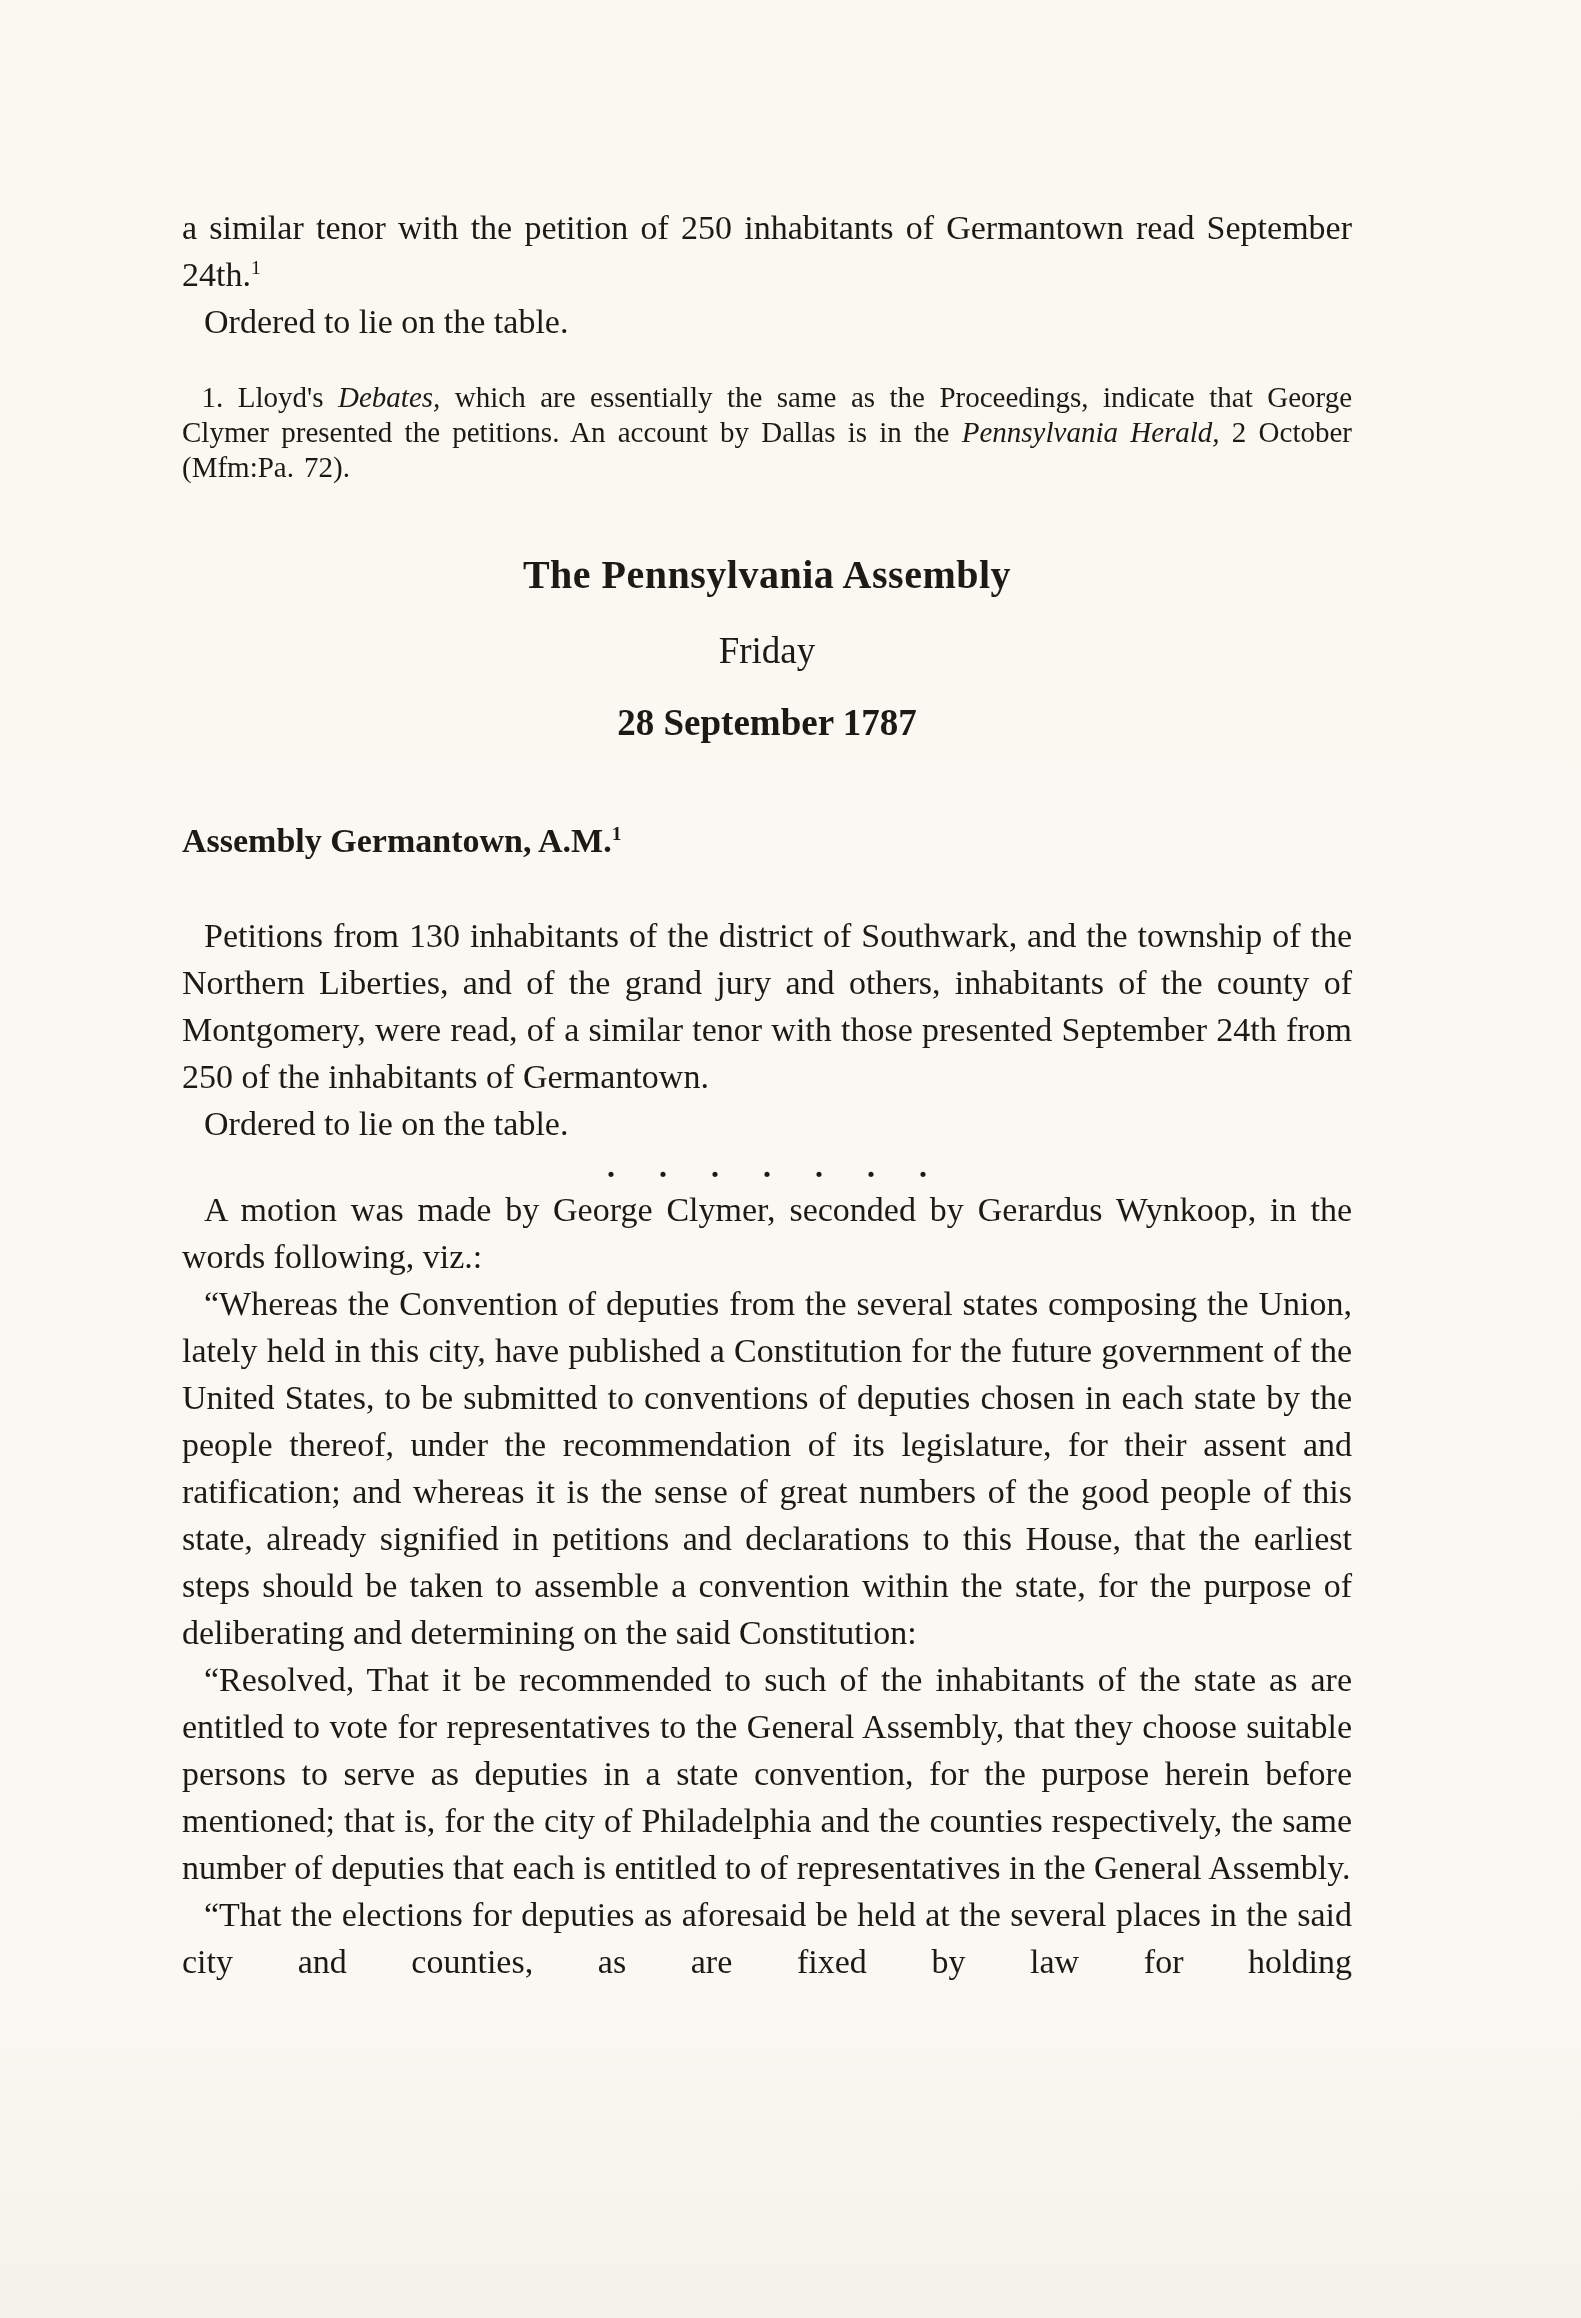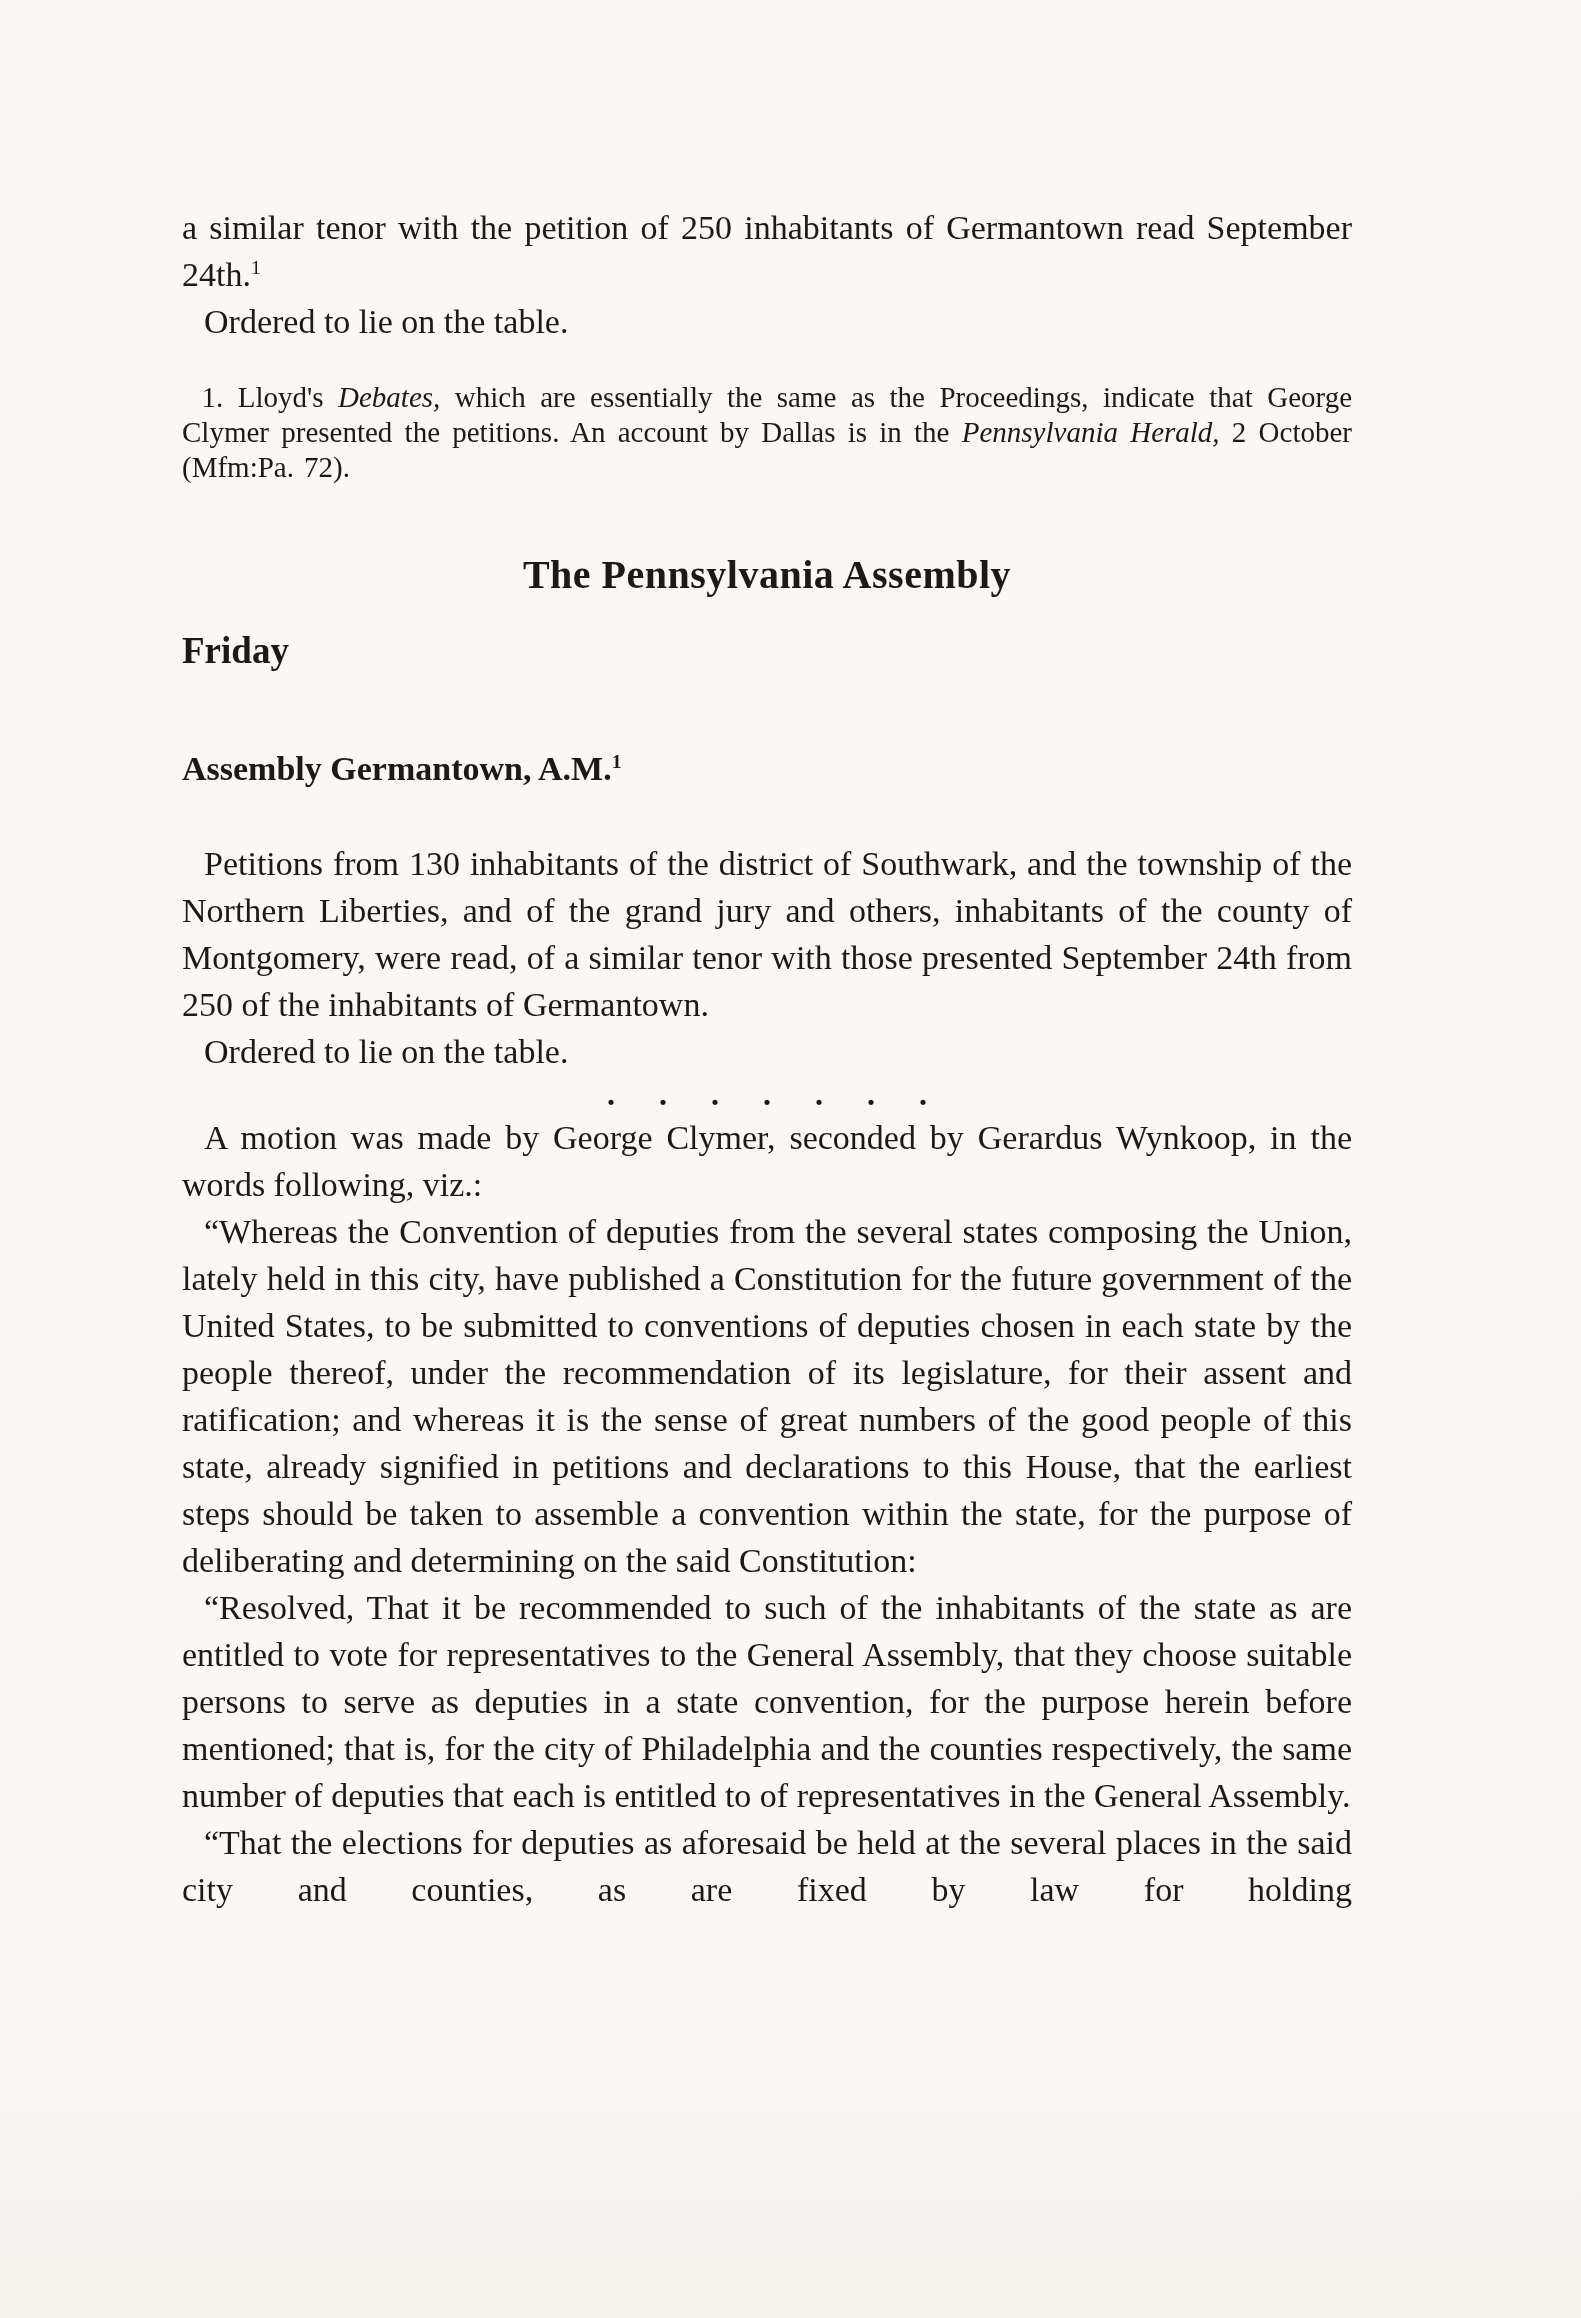--- a/index.html
+++ b/index.html
@@ -66,22 +66,22 @@
   
   .h-title {
     font-size: 40px;
     font-weight: bold;
     text-align: center;
     margin: 66px 0 0 0;
     letter-spacing: 0.5px;
   }
   .h-day {
     font-size: 37px;
-    font-weight: bold;
-    text-align: left;
+    font-weight: normal;
+    text-align: center;
     margin: 31px 0 0 0;
   }
   .h-date {
     font-size: 37px;
     font-weight: bold;
     text-align: center;
     margin: 29px 0 0 0;
   }
   .section-heading {
     font-size: 34px;
@@ -108,20 +108,21 @@
   <div class="content">
 
 
     <p class="body-text"><span>a similar tenor with the petition of 250 inhabitants of Germantown read September 24th.</span><sup class="fn">1</sup></p>
     <p class="body-text indent no-justify">Ordered to lie on the table.</p>
 
     <p class="footnote"><span>1. Lloyd's </span><span class="it">Debates,</span><span> which are essentially the same as the Proceedings, indicate that George Clymer presented the petitions. An account by Dallas is in the </span><span class="it">Pennsylvania Herald,</span><span> 2 October (Mfm:Pa. 72).</span></p>
 
     <h1 class="h-title">The Pennsylvania Assembly</h1>
     <h2 class="h-day">Friday</h2>
+    <h2 class="h-date">28 September 1787</h2>
 
     <h3 class="section-heading"><span>Assembly Germantown, A.M.</span><sup class="fn">1</sup></h3>
 
     <div class="body-block">
       <p class="body-text indent">Petitions from 130 inhabitants of the district of Southwark, and the township of the Northern Liberties, and of the grand jury and others, inhabitants of the county of Montgomery, were read, of a similar tenor with those presented September 24th from 250 of the inhabitants of Germantown.</p>
       <p class="body-text indent no-justify">Ordered to lie on the table.</p>
       <p class="dots">. . . . . . .</p>
       <p class="body-text indent">A motion was made by George Clymer, seconded by Gerardus Wynkoop, in the words following, viz.:</p>
       <p class="body-text indent">“Whereas the Convention of deputies from the several states composing the Union, lately held in this city, have published a Constitution for the future government of the United States, to be submitted to conventions of deputies chosen in each state by the people thereof, under the recommendation of its legislature, for their assent and ratification; and whereas it is the sense of great numbers of the good people of this state, already signified in petitions and declarations to this House, that the earliest steps should be taken to assemble a convention within the state, for the purpose of deliberating and determining on the said Constitution:</p>
       <p class="body-text indent">“Resolved, That it be recommended to such of the inhabitants of the state as are entitled to vote for representatives to the General Assembly, that they choose suitable persons to serve as deputies in a state convention, for the purpose herein before mentioned; that is, for the city of Philadelphia and the counties respectively, the same number of deputies that each is entitled to of representatives in the General Assembly.</p>

